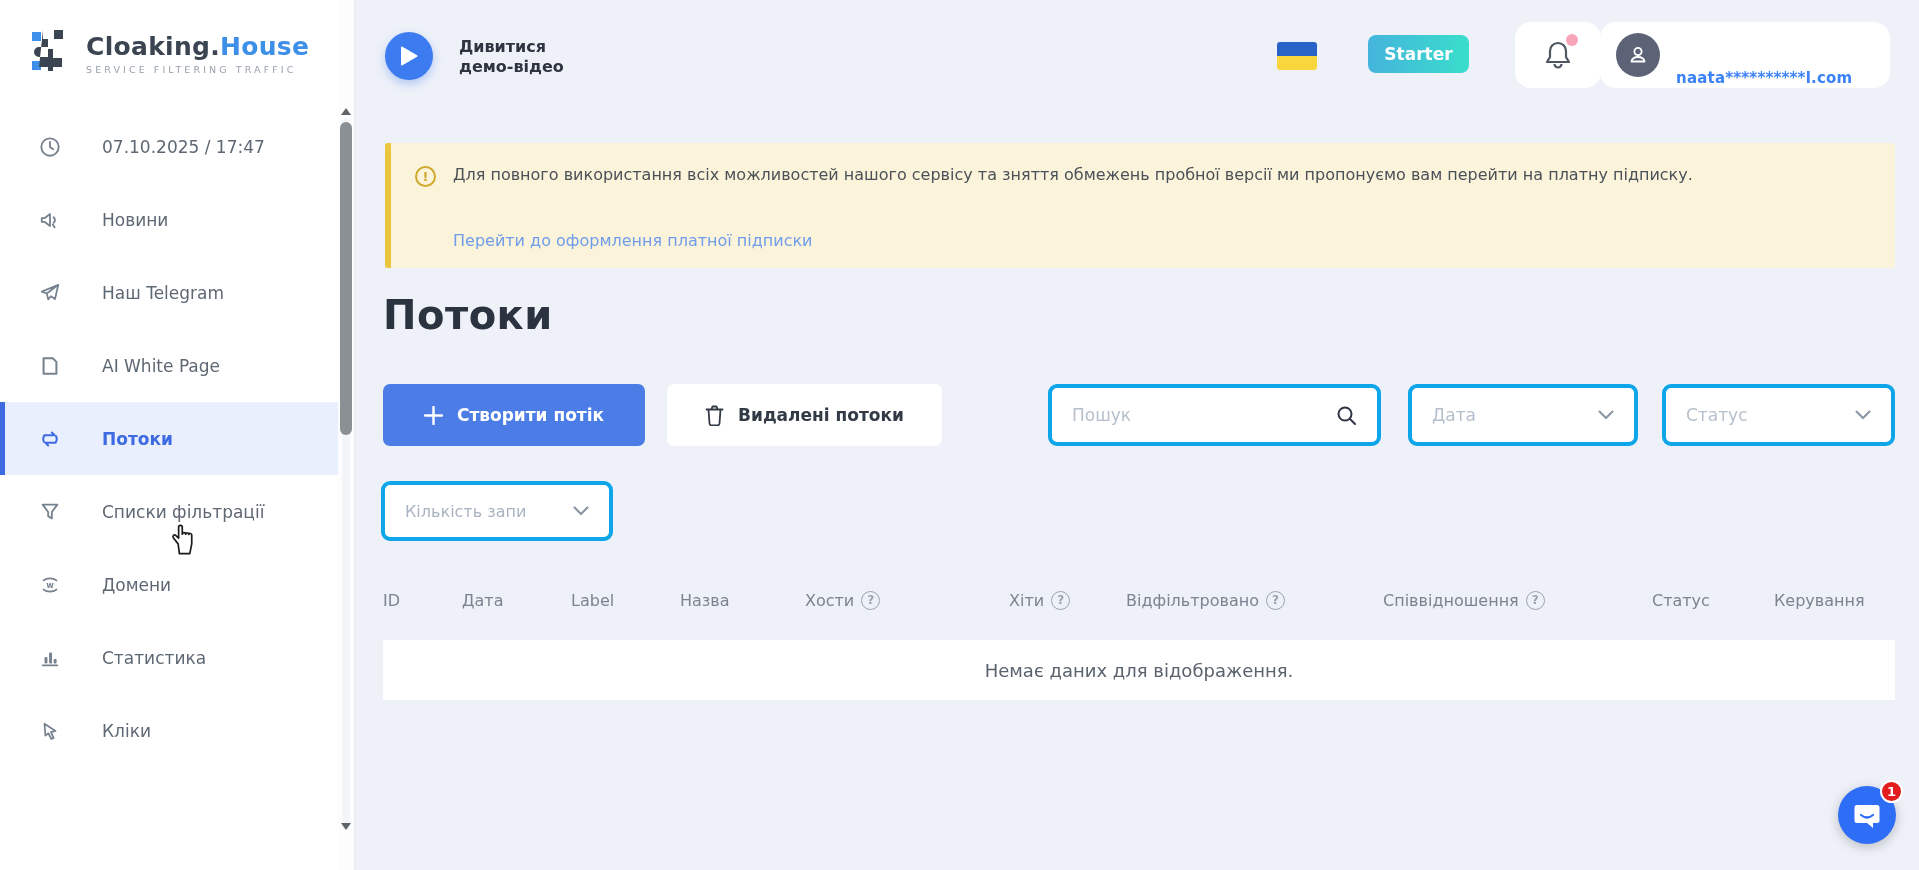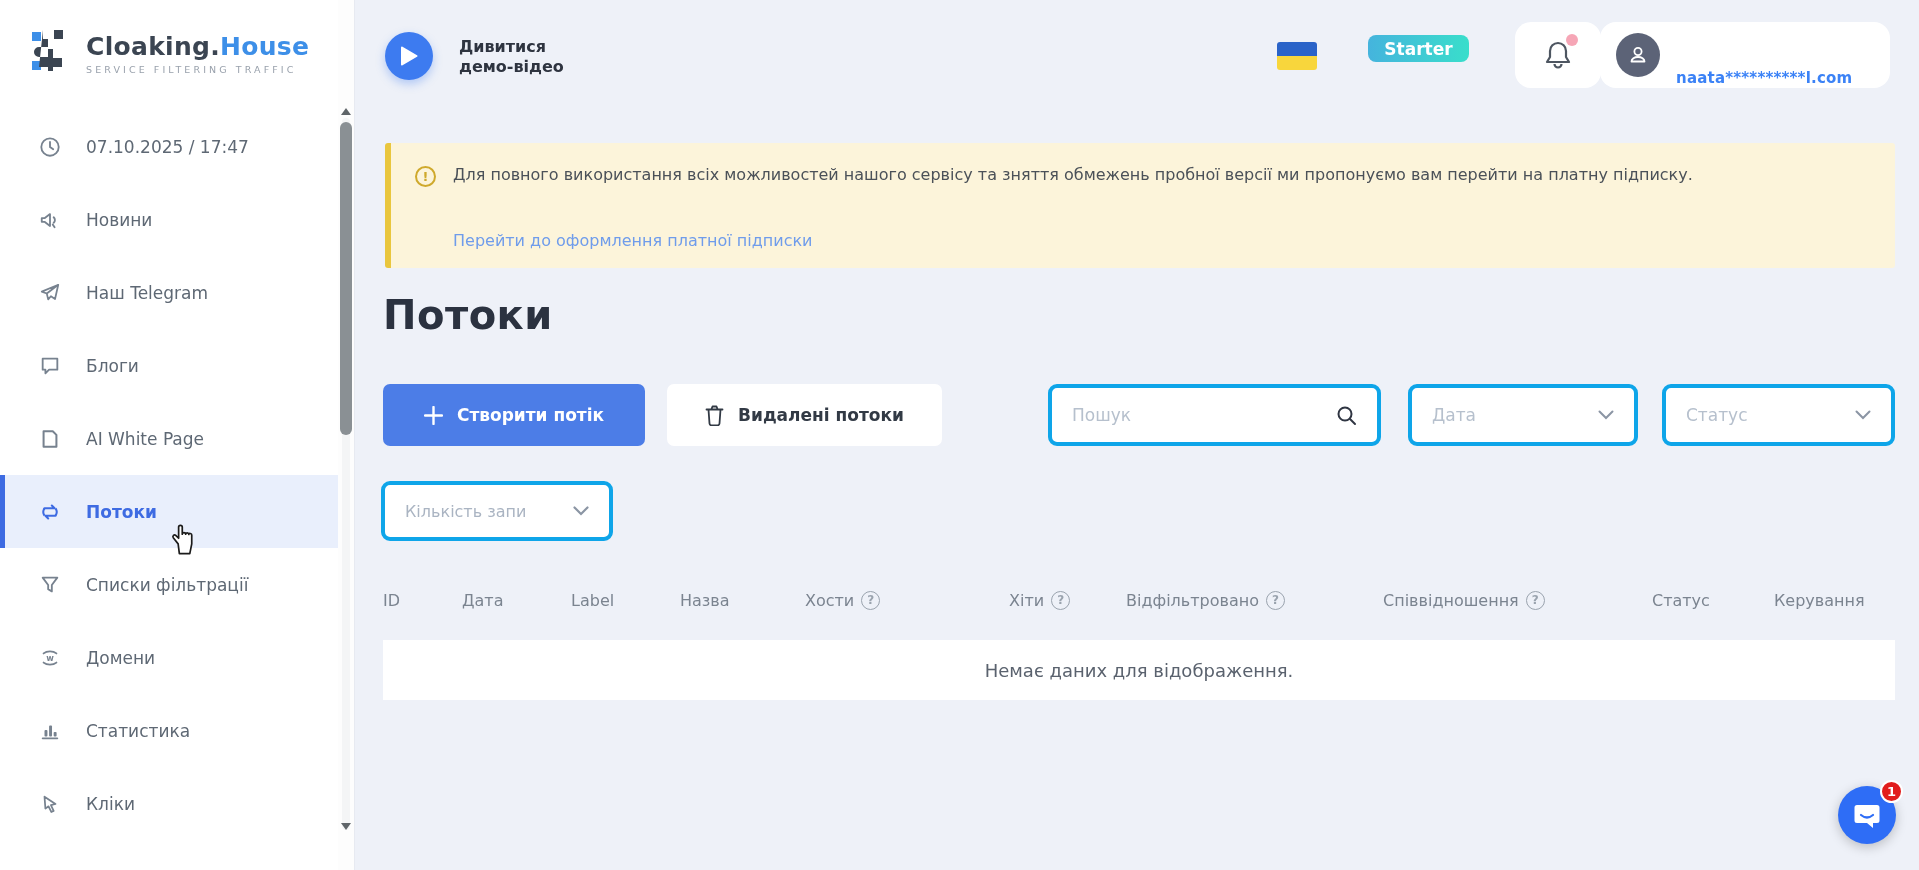--- a/index.html
+++ b/index.html
@@ -8,21 +8,21 @@
   #stage { position:relative; width:1919px; height:870px; background:#eef1f8; }
 
   
   .sidebar { position:absolute; left:0; top:0; width:338px; height:870px; background:#fff; z-index:2; }
   .side-edge { position:absolute; left:354px; top:0; width:1px; height:870px; background:#e7eaf1; }
   .logo { position:absolute; left:30px; top:26px; display:flex; align-items:center; gap:12px; }
   .logo-text .line1 { font-size:25px; font-weight:700; letter-spacing:.3px; color:#3b4552; }
   .logo-text .line1 .hl { color:#3d8fe8; }
   .logo-text .line2 { font-size:9.5px; letter-spacing:3.1px; color:#99a1ac; margin-top:3px; font-weight:500; }
   .side-nav { position:absolute; left:0; top:110px; width:338px; }
-  .side-item { position:relative; height:73px; display:flex; align-items:center; padding-left:38px; gap:24px;
+  .side-item { position:relative; height:73px; display:flex; align-items:center; padding-left:38px; gap:40px;
     color:#5e6874; font-size:17px; cursor:pointer; }
   .side-item .side-icon { width:24px; height:24px; color:#77828f; display:flex; align-items:center; justify-content:center; }
   .side-item .side-icon svg { width:22px; height:22px; }
   .side-item.active { background:#e9effc; color:#3e6be2; font-weight:700; }
   .side-item.active .side-icon { color:#3e6be2; }
   .side-item.active::before { content:""; position:absolute; left:0; top:0; width:5px; height:100%; background:#3e6be2; }
 
   
   .scrollbar { position:absolute; left:338px; top:0; width:16px; height:870px; background:#fdfdfd; z-index:3; }
   .sb-arrow { position:absolute; left:2px; width:12px; height:10px; color:#5f6569; }
@@ -32,21 +32,21 @@
   
   .main { position:absolute; left:355px; top:0; right:0; bottom:0; }
 
   
   .play-btn { position:absolute; left:30px; top:32px; width:48px; height:48px; border-radius:50%;
     background:#3d7bf0; display:flex; align-items:center; justify-content:center; cursor:pointer;
     box-shadow:0 4px 10px rgba(61,123,240,.35); }
   .demo-label { position:absolute; left:104px; top:37px; font-size:16px; font-weight:700; color:#2e3440; line-height:20px; white-space:pre-line; }
   .flag { position:absolute; left:922px; top:42px; width:40px; height:28px; border-radius:3px; overflow:hidden; cursor:pointer; }
   .flag .top { height:50%; background:#2a63c8; } .flag .bot { height:50%; background:#f8d63c; }
-  .plan-badge { position:absolute; left:1013px; top:35px; width:101px; height:27px; border-radius:8px;
+  .plan-badge { position:absolute; left:1013px; top:35px; width:101px; height:38px; border-radius:8px;
     background:linear-gradient(90deg,#45b4dd,#39decb); color:#fff; font-size:17px; font-weight:700;
     display:flex; align-items:center; justify-content:center; cursor:pointer; }
   .bell-card { position:absolute; left:1160px; top:22px; width:86px; height:66px; background:#fff; border-radius:16px;
     display:flex; align-items:center; justify-content:center; cursor:pointer; }
   .bell-wrap { position:relative; width:28px; height:30px; color:#4e5661; }
   .bell-dot { position:absolute; right:-6px; top:-6px; width:12px; height:12px; border-radius:50%; background:#f6a6b6; }
   .user-chip { position:absolute; left:1245px; top:22px; width:290px; height:66px; background:#fff; border-radius:16px;
     display:flex; align-items:center; gap:16px; padding-left:16px; cursor:pointer; }
   .avatar { width:44px; height:44px; border-radius:50%; background:#5c6377; color:#fff;
     display:flex; align-items:center; justify-content:center; }
@@ -138,28 +138,20 @@
           <span class="side-icon">
             <svg viewBox="0 0 24 24">
               <path d="M21 3 L3 10.5 l5.5 2 L10 19 l3-3.5 4.5 3 Z M8.5 12.5 L21 3" fill="none" stroke="currentColor" stroke-width="1.9" stroke-linejoin="round"></path>
             </svg>
           </span>
           <span class="side-label">Наш Telegram</span>
         </div>
         <div class="side-item">
           <span class="side-icon">
             <svg viewBox="0 0 24 24">
-              <path d="M4 4 h16 v12 h-9 l-4 4 v-4 H4 Z" fill="none" stroke="currentColor" stroke-width="2" stroke-linejoin="round"></path>
-            </svg>
-          </span>
-          <span class="side-label">Блоги</span>
-        </div>
-        <div class="side-item">
-          <span class="side-icon">
-            <svg viewBox="0 0 24 24">
               <path d="M5 3.5 h10 l4 4 V20.5 H5 Z" fill="none" stroke="currentColor" stroke-width="2.2" stroke-linejoin="round"></path>
             </svg>
           </span>
           <span class="side-label">AI White Page</span>
         </div>
         <div class="side-item active">
           <span class="side-icon">
             <svg viewBox="0 0 24 24">
               <path d="M6 8 h11 l-3-3 M18 16 H7 l3 3" fill="none" stroke="currentColor" stroke-width="2.2" stroke-linecap="round" stroke-linejoin="round"></path>
               <path d="M6 8 a7 7 0 0 0 0 8 M18 16 a7 7 0 0 0 0-8" fill="none" stroke="currentColor" stroke-width="2.2"></path>

